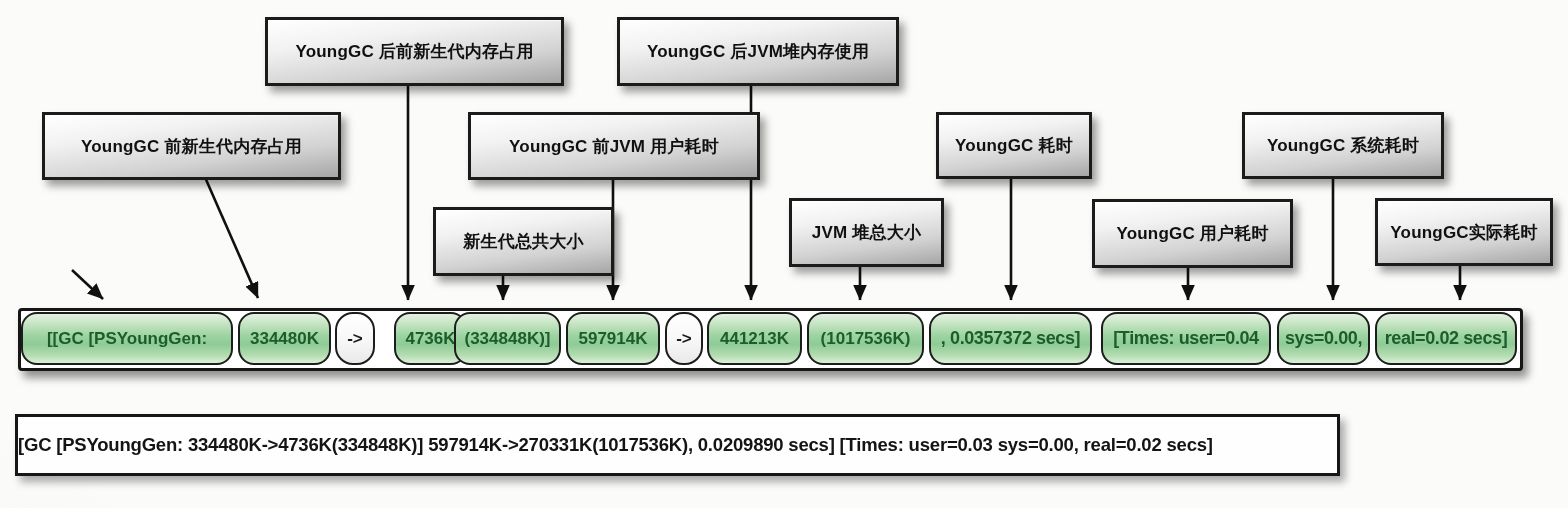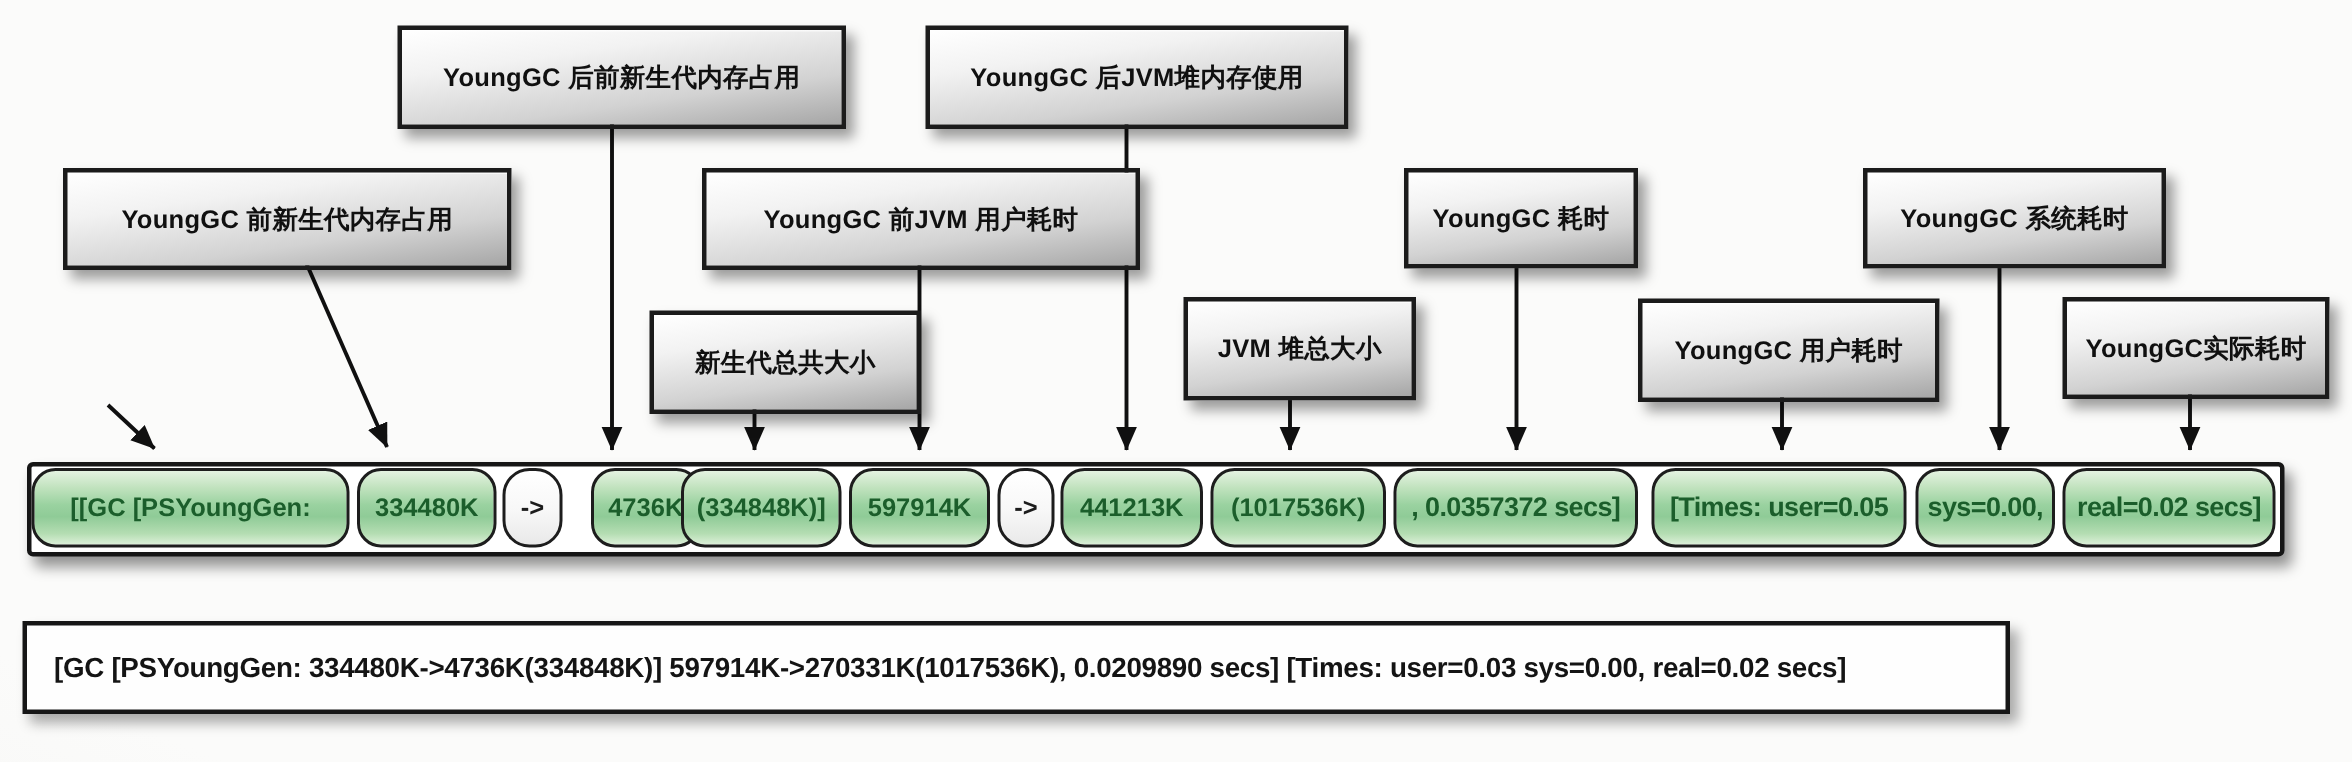--- a/index.html
+++ b/index.html
@@ -32,21 +32,21 @@
   }
   .seg.white{
     background:linear-gradient(180deg,#ffffff 0%,#f7f7f7 55%,#e9e9e9 100%);
     color:#1c1c1c;border-radius:18px;
   }
   .seg.t-sm{font-size:18px;letter-spacing:-0.4px;}
   .logbox{
     position:absolute;left:15px;top:414px;width:1325px;height:62px;box-sizing:border-box;
     background:#fefefe;border:3px solid #161616;
     box-shadow:5px 6px 8px rgba(0,0,0,0.33);
-    display:flex;align-items:center;padding:0 14px 0 18px;
+    display:flex;align-items:center;padding:0 14px 0 0;
     font-size:18.5px;font-weight:700;color:#141414;white-space:nowrap;
     letter-spacing:-0.2px;
   }
 </style>
 </head>
 <body>
 
 <div class="stage">
 
   <svg class="arrows" viewBox="0 0 1568 508">
@@ -85,20 +85,20 @@
     <div class="seg" style="left:0px;width:212px;">[[GC [PSYoungGen:</div>
     <div class="seg" style="left:217px;width:93px;">334480K</div>
     <div class="seg white" style="left:314px;width:40px;">-&gt;</div>
     <div class="seg" style="left:357px;width:73px;margin-left:16px;">4736K</div>
     <div class="seg" style="left:433px;width:107px;">(334848K)]</div>
     <div class="seg" style="left:545px;width:94px;">597914K</div>
     <div class="seg white" style="left:644px;width:38px;">-&gt;</div>
     <div class="seg" style="left:686px;width:95px;">441213K</div>
     <div class="seg" style="left:786px;width:117px;">(1017536K)</div>
     <div class="seg t-sm" style="left:908px;width:163px;">, 0.0357372 secs]</div>
-    <div class="seg t-sm" style="left:1080px;width:170px;">[Times: user=0.05</div>
+    <div class="seg t-sm" style="left:1080px;width:170px;">[Times: user=0.04</div>
     <div class="seg t-sm" style="left:1256px;width:93px;">sys=0.00,</div>
     <div class="seg t-sm" style="left:1354px;width:142px;">real=0.02 secs]</div>
   </div>
 
   <div class="logbox">[GC [PSYoungGen: 334480K-&gt;4736K(334848K)] 597914K-&gt;270331K(1017536K), 0.0209890 secs] [Times: user=0.03 sys=0.00, real=0.02 secs]</div>
 
 </div>
 
 </body></html>

